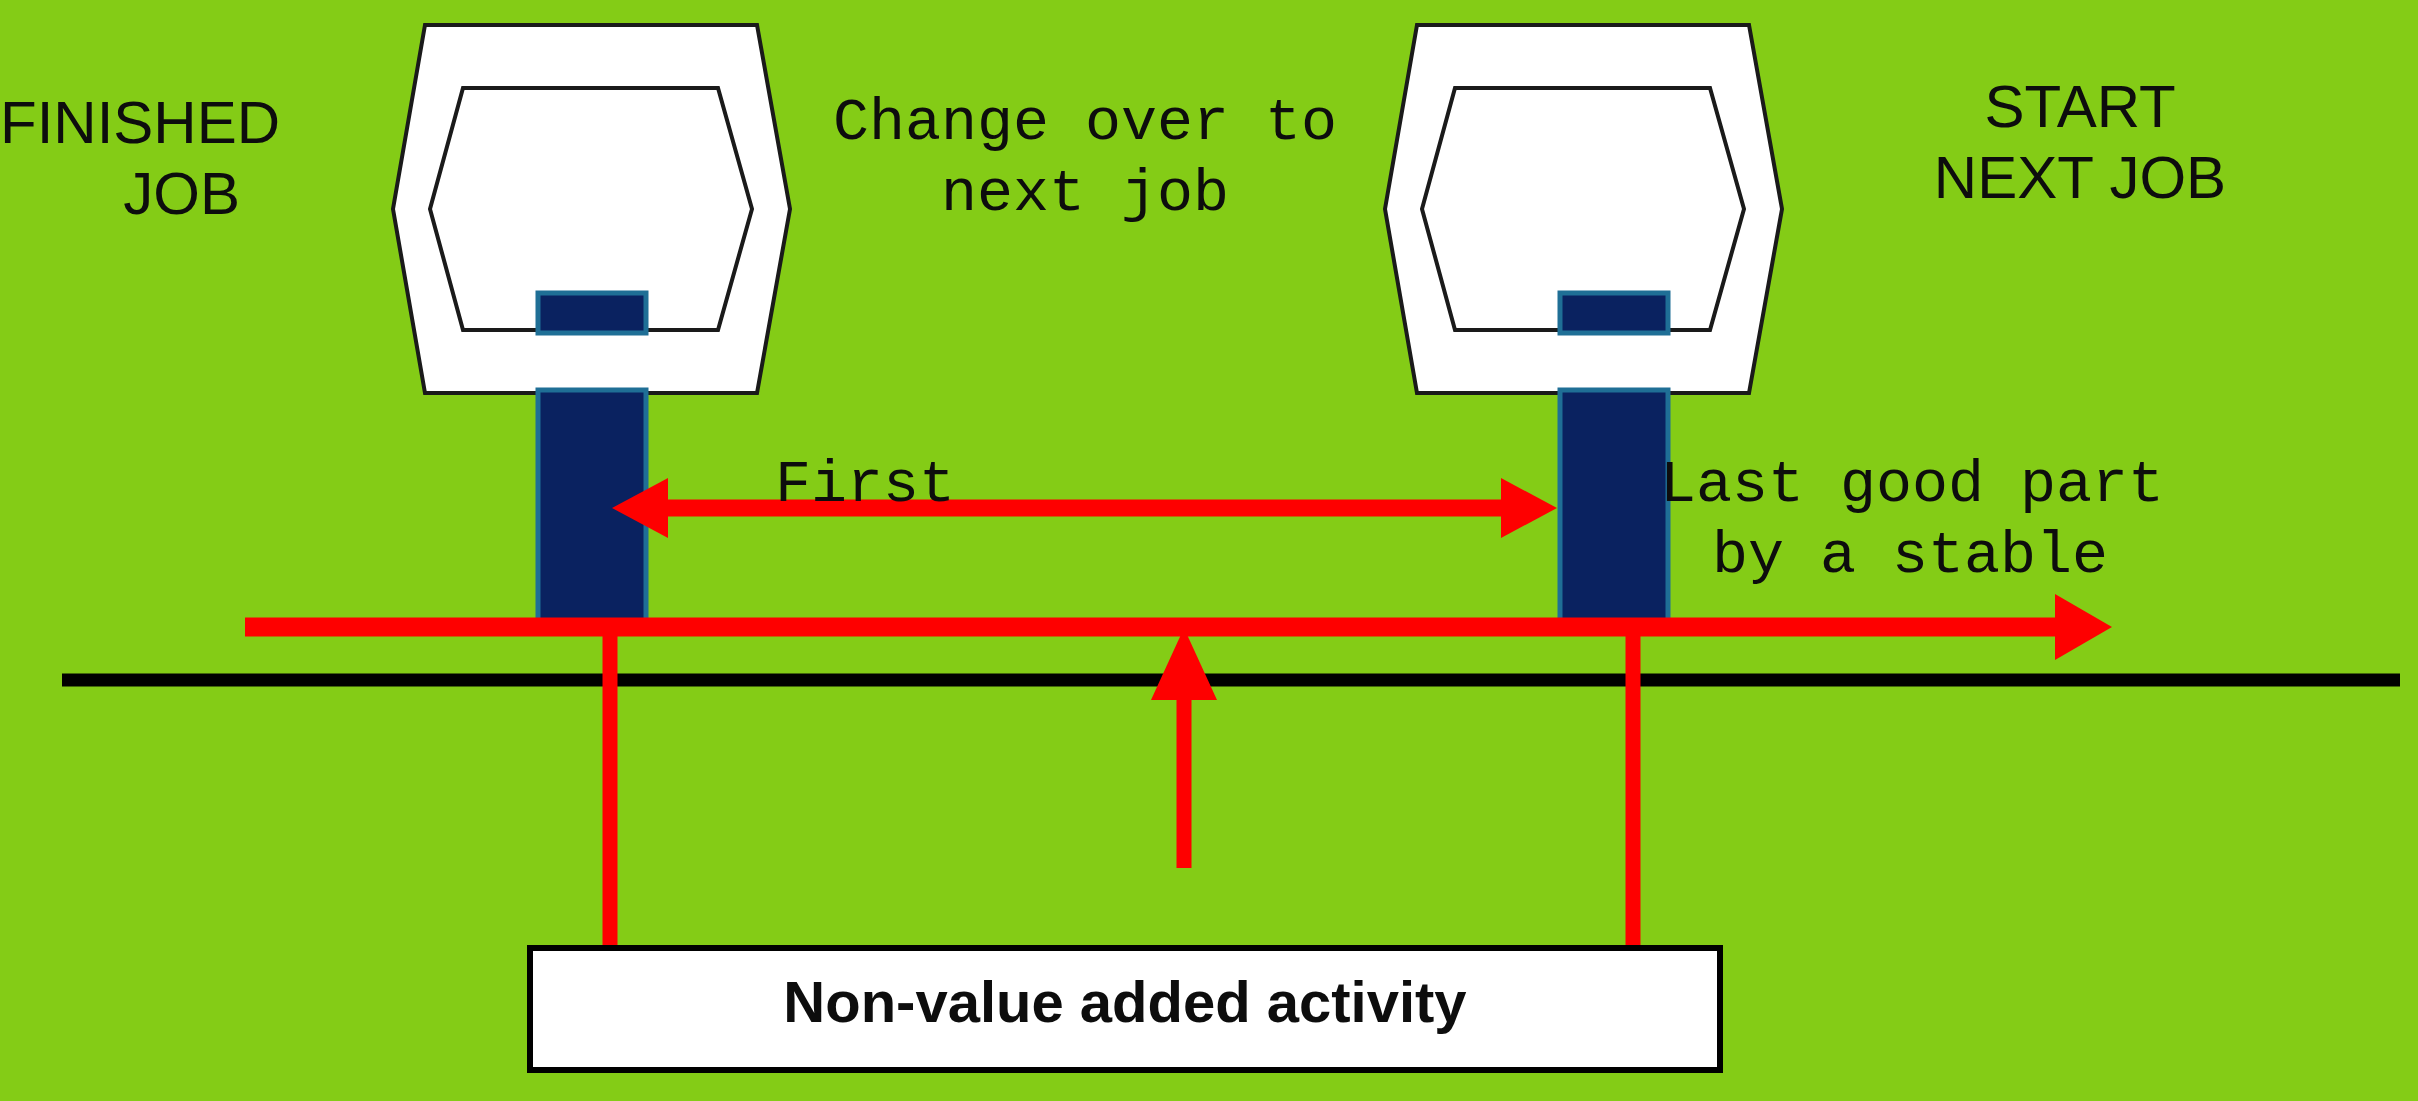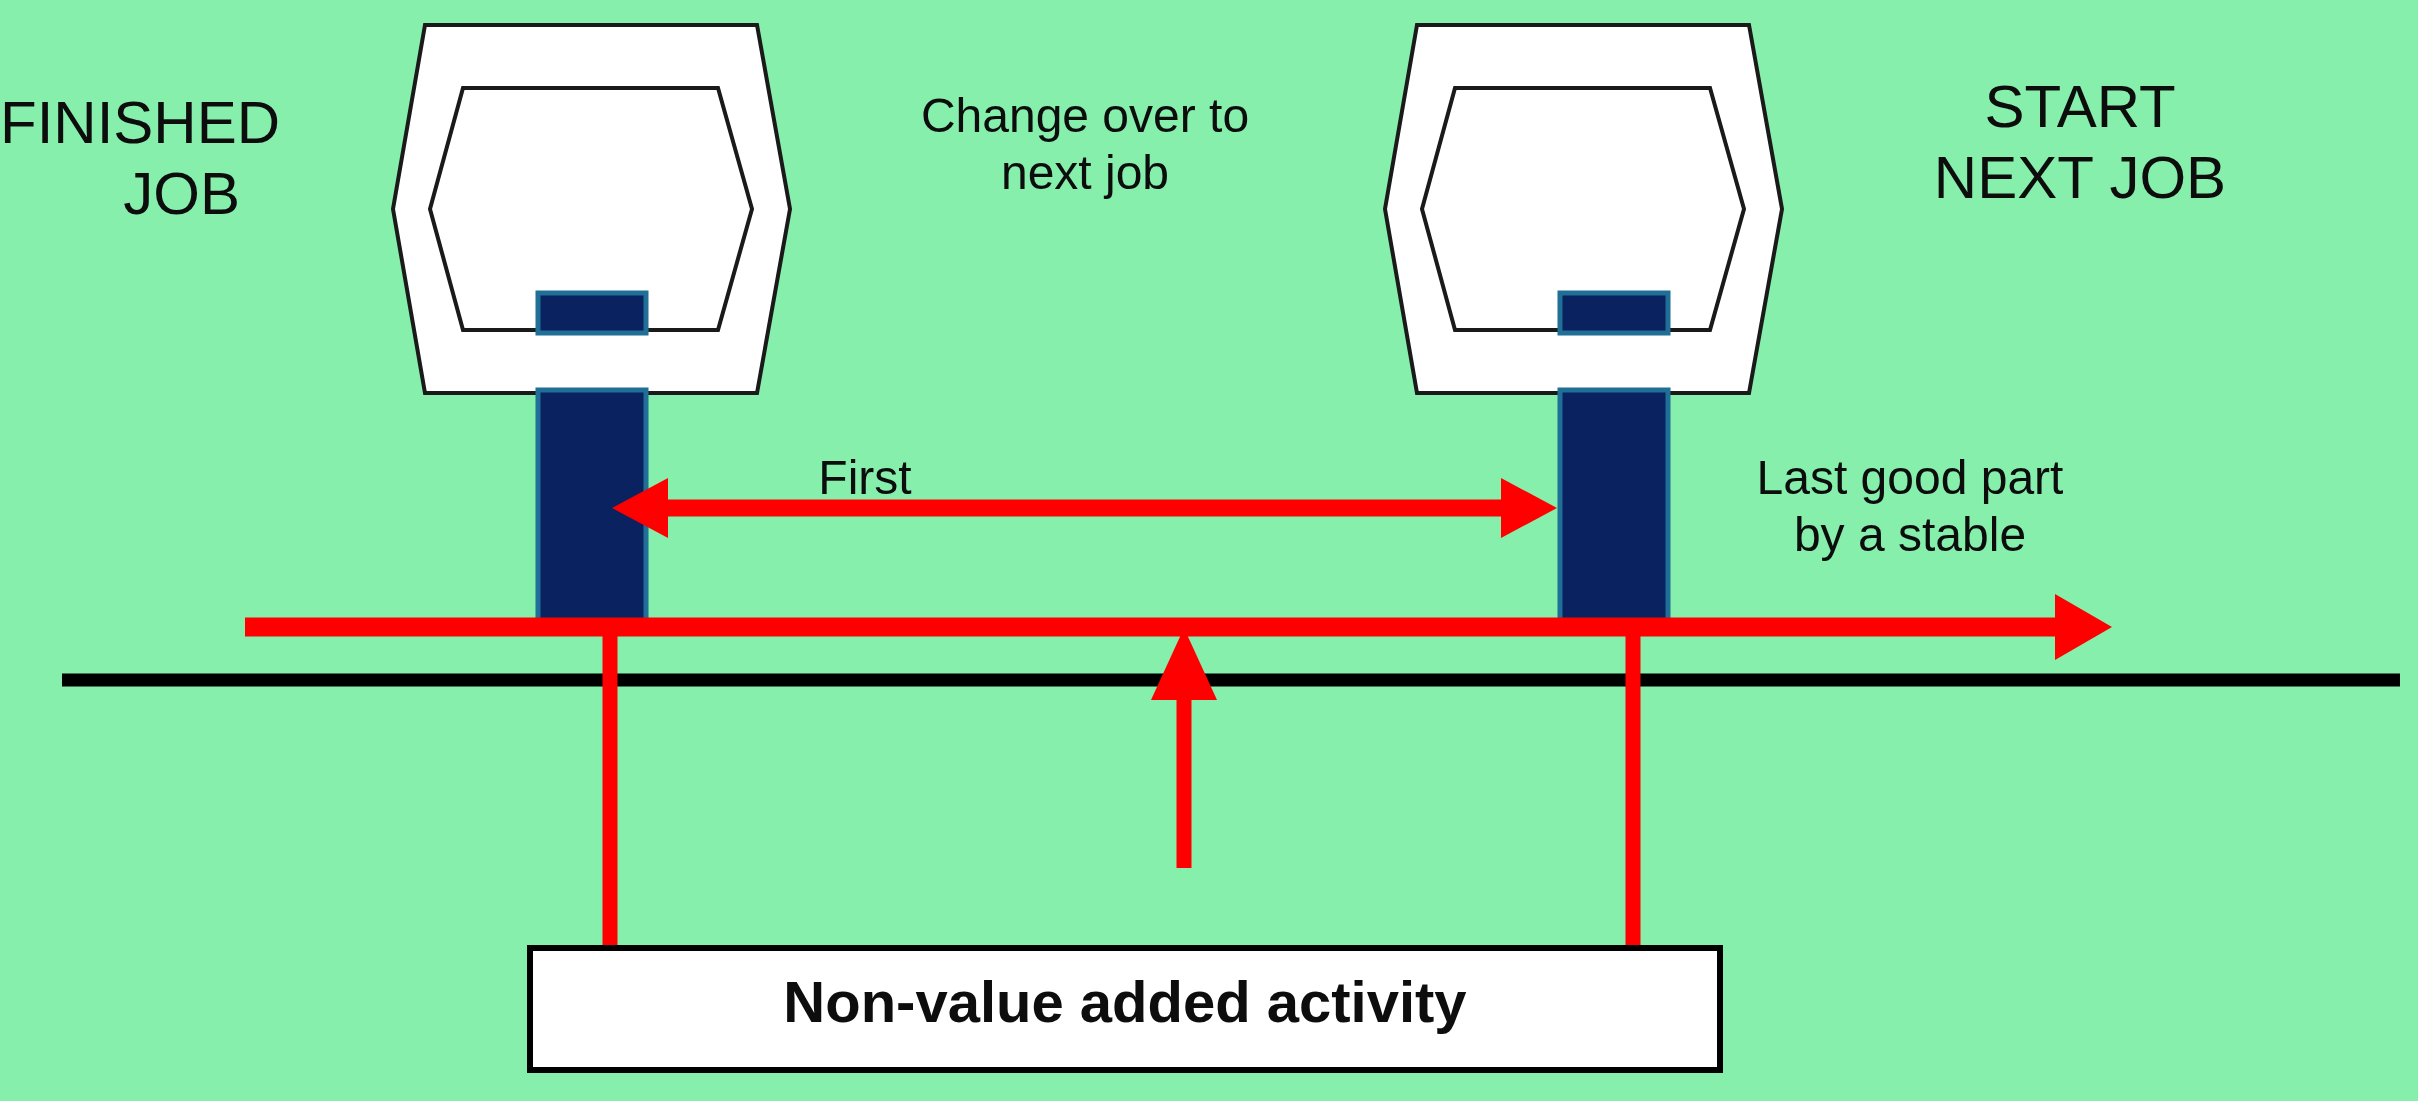--- a/index.html
+++ b/index.html
@@ -7,21 +7,21 @@
     padding: 0;
     background: #ffffff;
   }
   body {
     font-family: "Liberation Sans", sans-serif;
   }
   #stage {
     position: relative;
     width: 2418px;
     height: 1101px;
-    background: #86efac;
+    background: #84cc16;
     overflow: hidden;
   }
   #diagram-svg {
     position: absolute;
     left: 0;
     top: 0;
     width: 2418px;
     height: 1101px;
     display: block;
   }
@@ -31,21 +31,22 @@
     line-height: 1.18;
     white-space: pre;
     text-align: center;
     font-weight: 400;
   }
   .lbl-caps {
     font-size: 60px;
     letter-spacing: 0px;
   }
   .lbl-body {
-    font-size: 48px;
+    font-size: 60px;
+    font-family: Liberation Mono, monospace;
   }
   .box-label {
     position: absolute;
     font-size: 58px;
     font-weight: 700;
     color: #0d0d0d;
     text-align: center;
     white-space: pre;
   }
   #label-finished-job {

